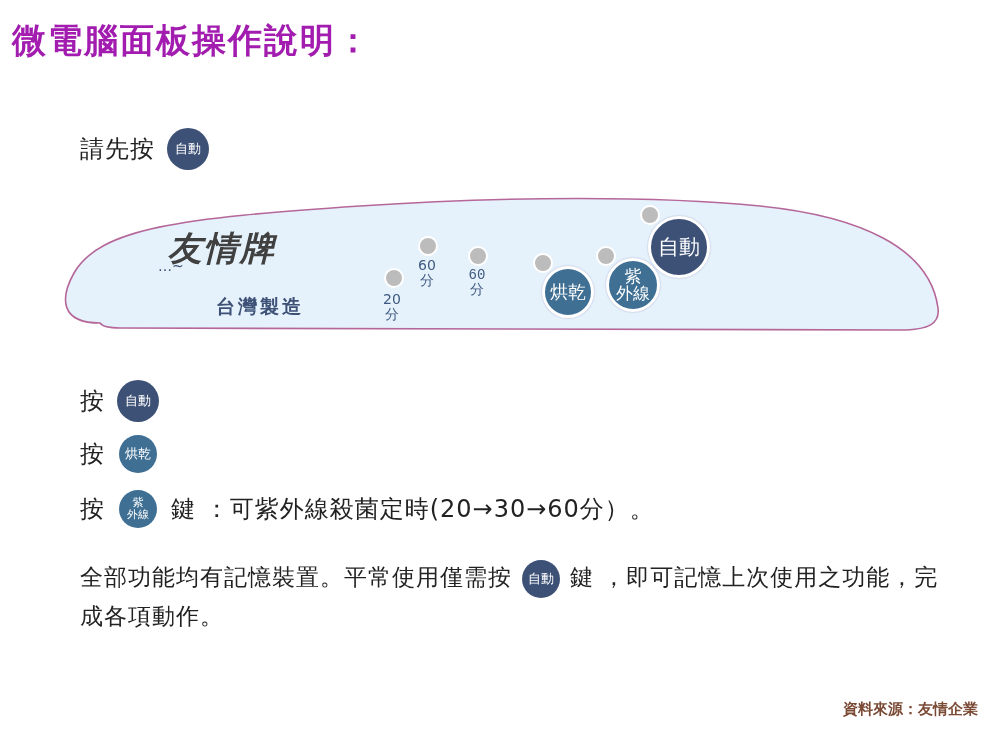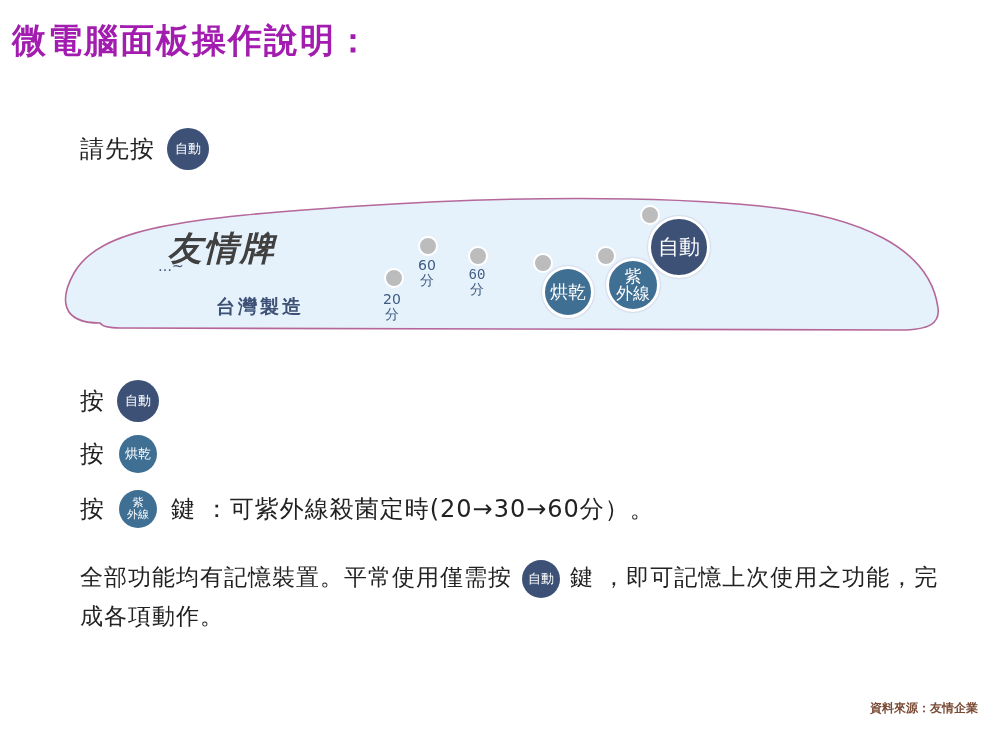--- a/index.html
+++ b/index.html
@@ -43,21 +43,21 @@
   .pbtn {
     position:absolute; border-radius:50%; color:#fff; display:flex; align-items:center;
     justify-content:center; text-align:center; border:3px solid #fff; box-shadow:0 0 2px #aac;
   }
   .note {
     position:absolute; left:80px; top:546px; width:880px; font-size:23px; line-height:36px;
     color:#222; letter-spacing:1px;margin-top:13px;
   }
   .note .key { vertical-align:middle; width:38px; height:38px; margin:0 10px; }
   .source {
-    position:absolute; right:22px; top:700px; font-size:12px; color:#7a4a35; font-weight:bold;
+    position:absolute; right:22px; top:700px; font-size:15px; color:#7a4a35; font-weight:bold;
   }
 </style>
 </head>
 <body>
 
 <div class="title">微電腦面板操作說明：</div>
 
 <div class="line" style="top:128px;">
   <span>請先按</span>
   <span class="key auto">自動</span>

